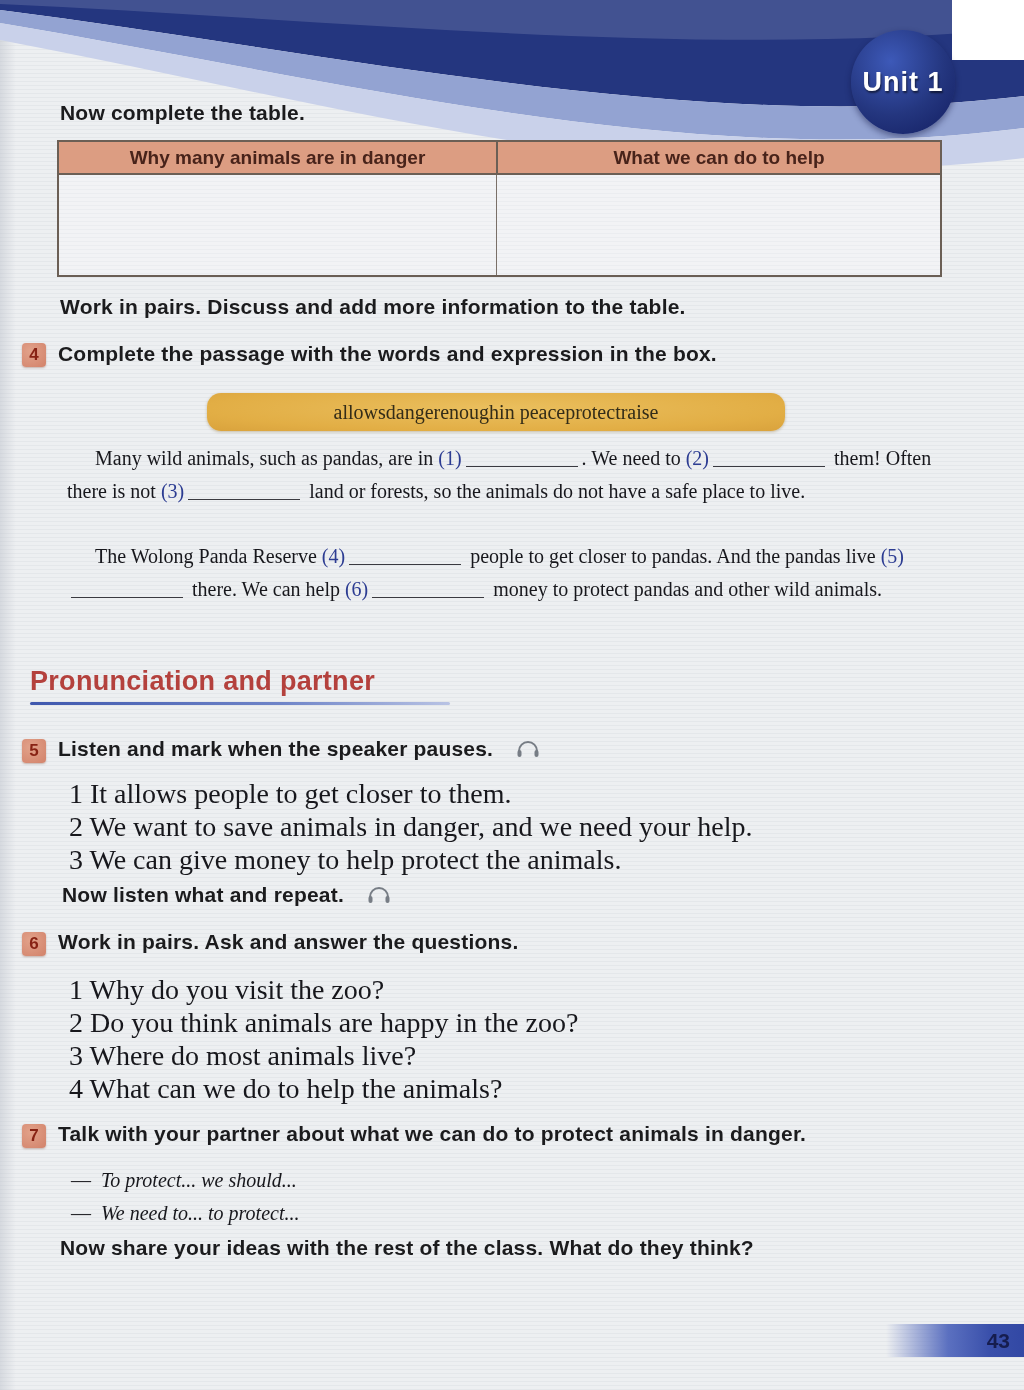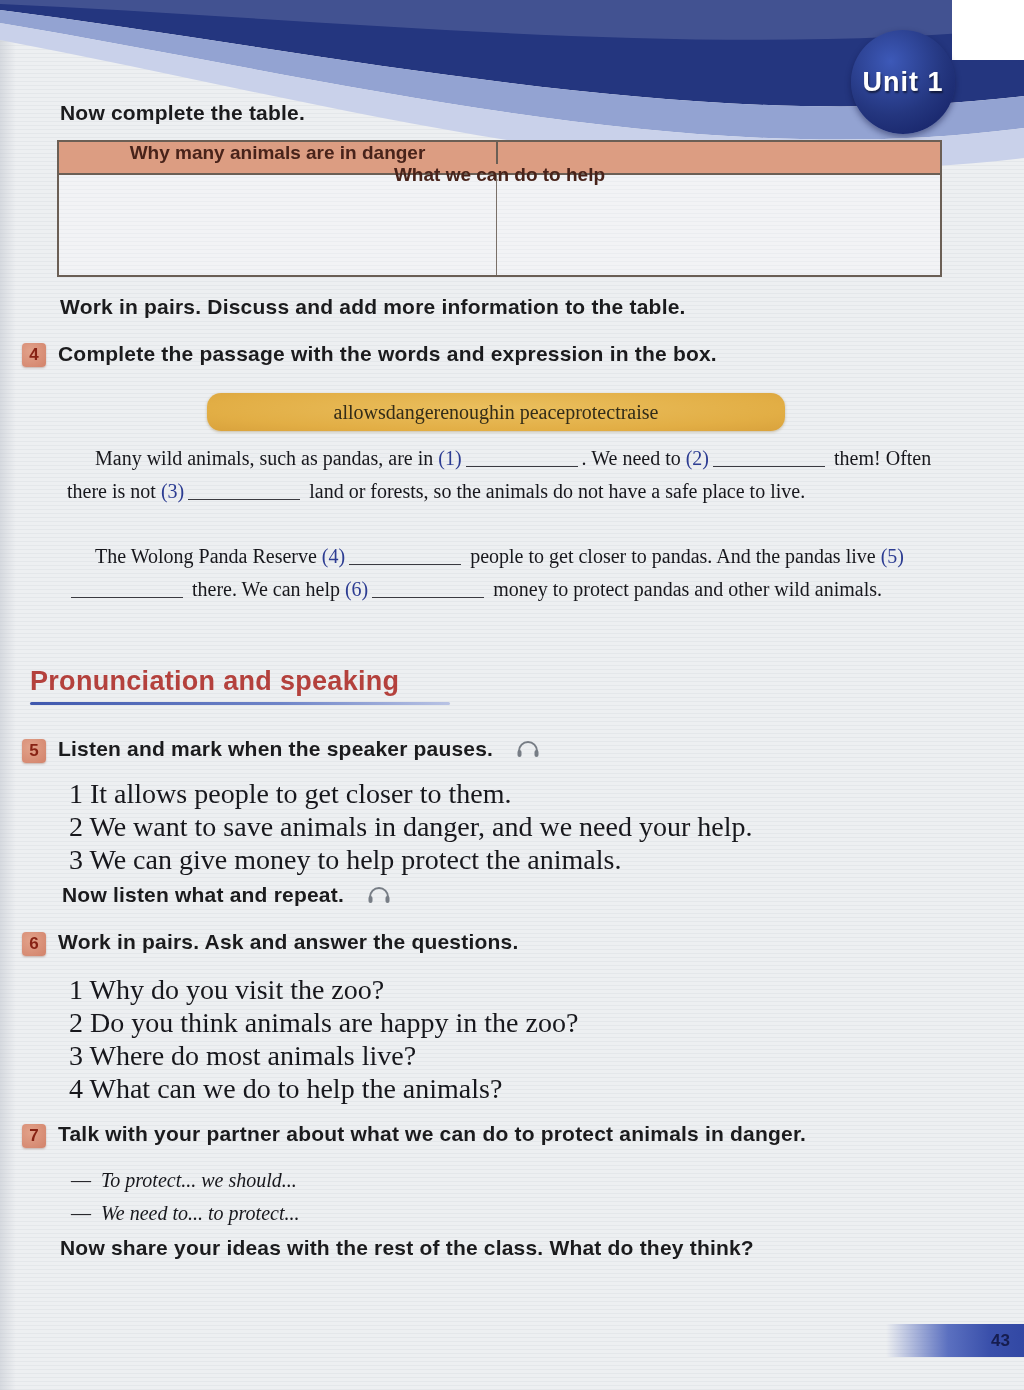--- a/index.html
+++ b/index.html
@@ -35,21 +35,20 @@
   }
   
   .info-table{
     position:absolute;left:57px;top:140px;width:881px;height:133px;
     border:2px solid #6b5f55;background:rgba(255,255,255,0.28);
   }
   .info-table .hdr{
     display:flex;height:31px;border-bottom:2px solid #6b5f55;
     background:linear-gradient(#e0a astounding 0,#fff 0);
     background:#dc9d82;
-    flex-direction:column;
   }
   .info-table .hdr .cell{
     display:flex;align-items:center;justify-content:center;
     font-weight:bold;font-size:19px;color:#48231a;
   }
   .info-table .hdr .cell:first-child{width:437px;border-right:2px solid #6b5f55;}
   .info-table .hdr .cell:last-child{flex:1;}
   .info-table .bodyrow{display:flex;height:100px;}
   .info-table .bodyrow .cell:first-child{width:437px;border-right:1.5px solid #7a7068;}
   .info-table .bodyrow .cell:last-child{flex:1;}
@@ -85,21 +84,21 @@
   .prompt-list{position:absolute;left:64px;font-size:20px;line-height:33px;font-style:italic;}
   .prompt-list .dash{font-style:normal;margin-right:10px;}
   
   .hp{display:inline-block;vertical-align:-3px;margin-left:16px;}
   
   .page-bar{
     position:absolute;right:0;top:1324px;width:138px;height:33px;
     background:linear-gradient(to right, rgba(110,130,200,0) 0%, #5b70c0 45%, #3a50ab 75%, #3248a4 100%);
     display:flex;align-items:center;justify-content:flex-end;
   }
-  .page-bar span{color:#161d4f;font-weight:bold;font-size:17px;padding-right:14px;}
+  .page-bar span{color:#161d4f;font-weight:bold;font-size:21px;padding-right:14px;}
 </style>
 </head>
 <body>
 
 <div class="sheet">
 
   <svg class="banner-svg" width="1024" height="210" viewBox="0 0 1024 210">
     <path d="M0,0 H1024 V96 C700,135 350,55 0,10 Z" fill="#24367f"></path>
     <path d="M0,0 H1024 V28 C700,60 320,18 0,4 Z" fill="#ffffff" opacity="0.14"></path>
     <path d="M0,10 C350,55 700,135 1024,96 L1024,128 C690,172 340,80 0,23 Z" fill="#93a3d2"></path>
@@ -143,21 +142,21 @@
       <span>Many wild animals, such as pandas, are in </span><span class="num">(1)</span><span class="blank"></span><span>. We need to </span><span class="num">(2)</span><span class="blank"></span><span> them! Often there is not </span><span class="num">(3)</span><span class="blank"></span><span> land or forests, so the animals do not have a safe place to live.</span>
     </p>
   </div>
 
   <div class="passage serif" style="top:540px;">
     <p>
       <span>The Wolong Panda Reserve </span><span class="num">(4)</span><span class="blank"></span><span> people to get closer to pandas. And the pandas live </span><span class="num">(5)</span><span class="blank"></span><span> there. We can help </span><span class="num">(6)</span><span class="blank"></span><span> money to protect pandas and other wild animals.</span>
     </p>
   </div>
 
-  <div class="pron-head">Pronunciation and speaking</div>
+  <div class="pron-head">Pronunciation and partner</div>
   <div class="pron-underline"></div>
 
   <div class="ex-badge" style="top:739px;">5</div>
   <div class="instr" style="left:58px;top:737px;">
     <span>Listen and mark when the speaker pauses.</span>
     <svg class="hp" width="26" height="22" viewBox="0 0 26 22">
       <path d="M4,17 v-3 a9,9 0 0 1 18,0 v3" fill="none" stroke="#777d85" stroke-width="2"></path>
       <rect x="2.5" y="13" width="4" height="7" rx="2" fill="#777d85"></rect>
       <rect x="19.5" y="13" width="4" height="7" rx="2" fill="#777d85"></rect>
     </svg>

